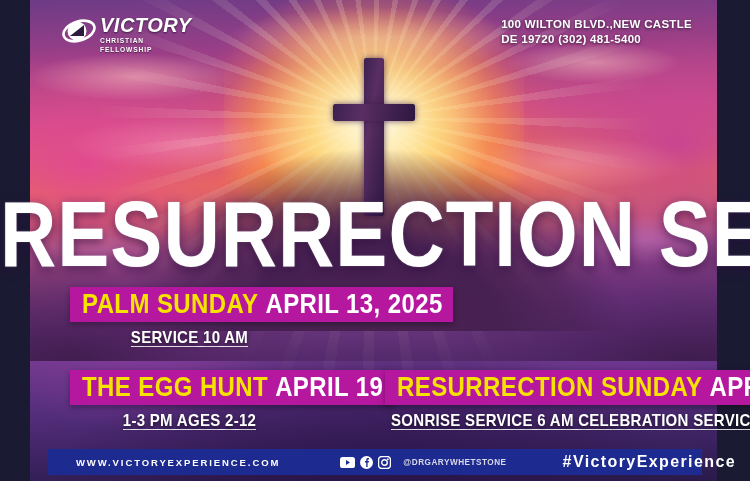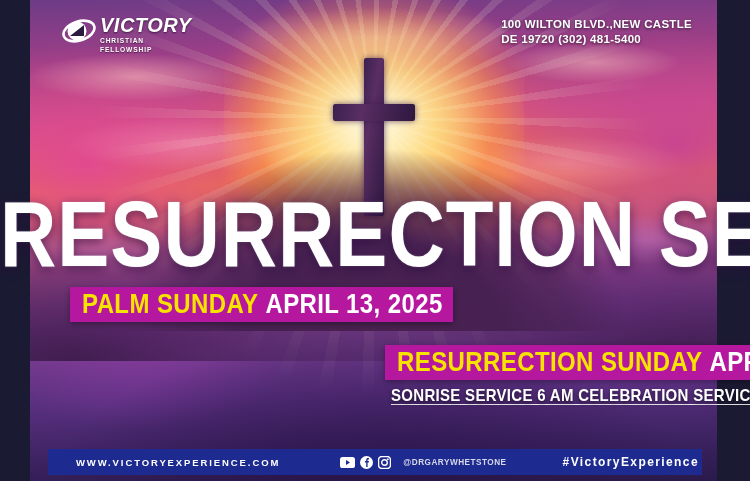--- a/index.html
+++ b/index.html
@@ -197,21 +197,21 @@
   .f-social { margin-left:60px; display:flex; align-items:center; gap:5px; }
   .f-social svg { display:block; }
   .f-handle {
     margin-left:7px;
     font-family:"Liberation Sans", sans-serif;
     font-weight:bold; font-size:8.2px; color:#d8d8e8; letter-spacing:.5px;
   }
   .f-tag {
     margin-left:56px;
     font-family:"Liberation Sans", sans-serif;
-    font-weight:bold; font-size:12px; color:#fff; letter-spacing:1.4px;
+    font-weight:bold; font-size:16px; color:#fff; letter-spacing:1.4px;
   }
 
   
   .frame-l, .frame-r { position:absolute; top:0; bottom:0; background:#1b1a33; }
   .frame-l { left:0; width:30px; }
   .frame-r { right:0; width:33px; }
 </style>
 </head>
 <body>
 
@@ -255,27 +255,36 @@
     <span>RESURRECTION SERVICES</span>
   </div>
 
   <div class="events">
 
     <div class="row">
       <div class="col left">
         <div class="bar">
           <span class="ttl">PALM SUNDAY</span><span class="dt">APRIL 13, 2025</span>
         </div>
+        <div class="sub">
+          <u><span>SERVICE 10 AM</span></u>
+        </div>
       </div>
       <div class="col right">
       </div>
     </div>
 
     <div class="row">
       <div class="col left">
+        <div class="bar">
+          <span class="ttl">THE EGG HUNT</span><span class="dt">APRIL 19</span>
+        </div>
+        <div class="sub">
+          <u><span>1-3 PM AGES 2-12</span></u>
+        </div>
       </div>
       <div class="col right">
         <div class="bar">
           <span class="ttl">RESURRECTION SUNDAY</span><span class="dt">APRIL 20</span>
         </div>
         <div class="sub">
           <u><span>SONRISE SERVICE 6 AM   CELEBRATION SERVICE 10 AM</span></u>
         </div>
       </div>
     </div>

